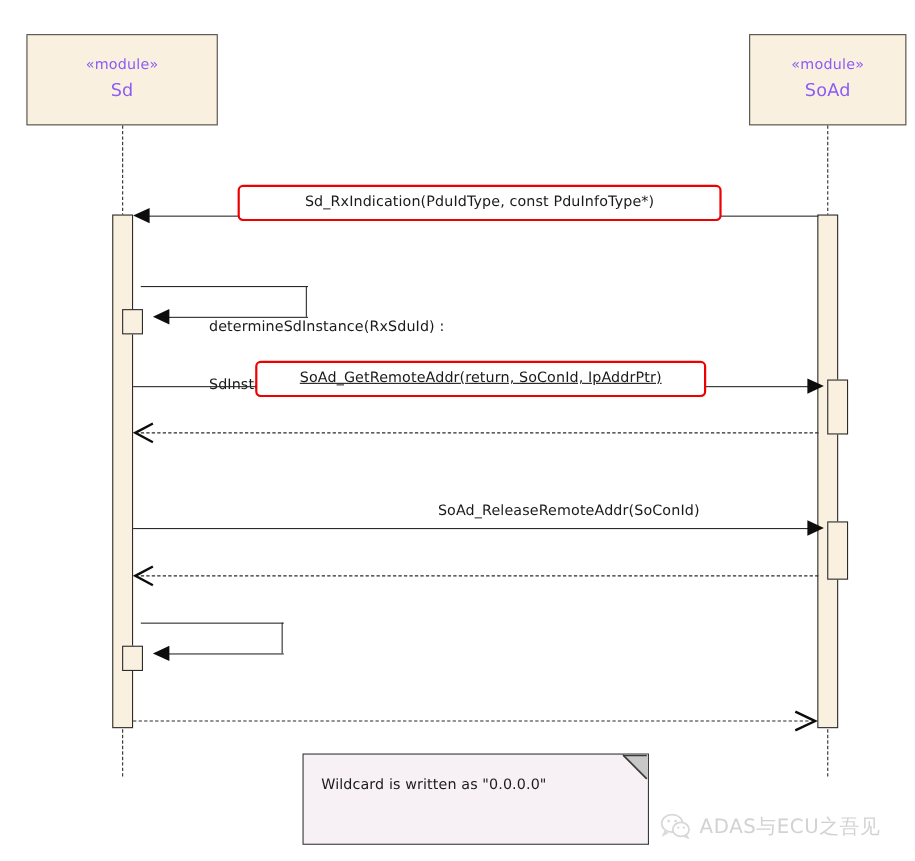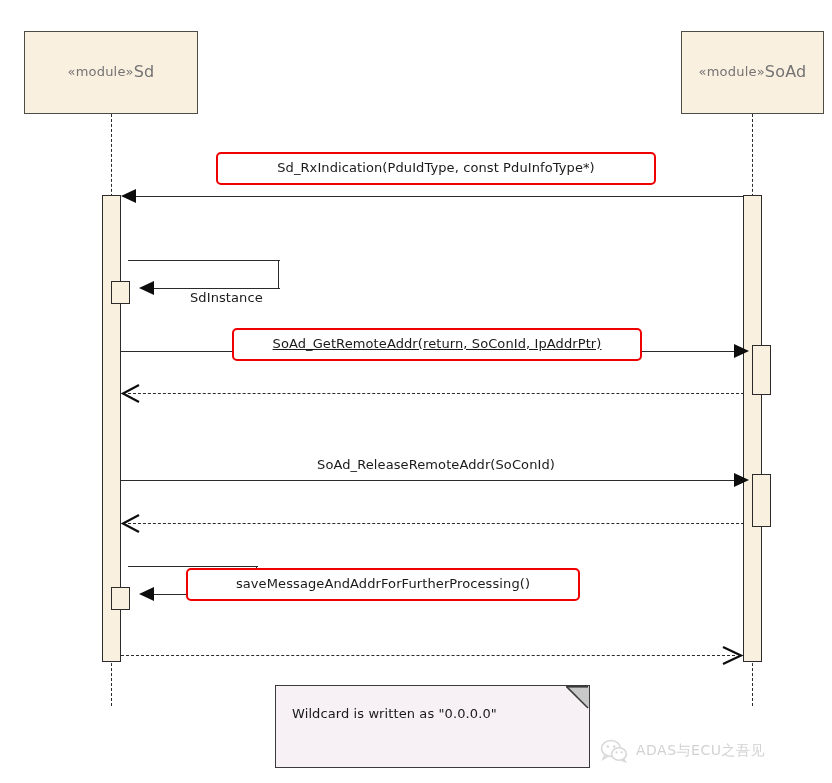--- a/index.html
+++ b/index.html
@@ -19,23 +19,24 @@
     overflow: hidden;
   }
 
   
   .lifeline-head {
     position: absolute;
     box-sizing: border-box;
     background: #faf0e0;
     border: 1.5px solid #4d4d47;
     display: flex;
+    flex-direction: column;
     align-items: center;
     justify-content: center;
-    color: #737373;
+    color: #8b5cf6;
     font-size: 13.5px;
     line-height: 1.55;
     letter-spacing: 0.2px;
   }
   .lifeline-head .stereotype { font-size: 13px; }
   .lifeline-head .name { font-size: 16px; }
 
   
   .lifeline {
     position: absolute;
@@ -132,21 +133,21 @@
     overflow: hidden;
   }
 
   
   .watermark {
     position: absolute;
     display: flex;
     align-items: center;
     gap: 8px;
     color: #d2d2d2;
-    font-size: 14px;
+    font-size: 18px;
     letter-spacing: 0.5px;
     user-select: none;
   }
   .watermark svg { display: block; }
 </style>
 </head>
 <body>
 
 <div id="diagram-root">
 
@@ -170,55 +171,55 @@
   <div class="activation" style="left:111px; top:587px; width:19px; height:23px;"></div>
 
   <div class="activation" style="left:743px; top:195px; width:19px; height:467px;"></div>
 
   <div class="activation" style="left:752px; top:345px; width:19px; height:50px;"></div>
 
   <div class="activation" style="left:752px; top:474px; width:19px; height:53px;"></div>
 
   <div class="msg-line" style="left:128px; top:196px; width:616px;"></div>
   <div class="arrow-filled-left" style="left:121px; top:189px;"></div>
-  <div class="msg-label boxed" style="left:216px; top:152px; width:440px;">Sd_RxIndication(PduIdType, const PduInfoType*)</div>
+  <div class="msg-label boxed" style="left:216px; top:168px; width:440px;">Sd_RxIndication(PduIdType, const PduInfoType*)</div>
 
   <div class="msg-line" style="left:128px; top:260px; width:152px;"></div>
 
   <div style="position:absolute; left:278px; top:260px; width:0; height:28px; border-left:1.6px solid #2b2b2b;"></div>
 
   <div class="msg-line" style="left:146px; top:288px; width:134px;"></div>
   <div class="arrow-filled-left" style="left:139px; top:281px;"></div>
   <div class="msg-label plain" style="left:190px; top:254px; width:250px; text-align:left;">
+    <div>determineSdInstance(RxSduId) :</div>
     <div>SdInstance</div>
   </div>
 
   <div class="msg-line" style="left:121px; top:351px; width:614px;"></div>
   <div class="arrow-filled-right" style="left:734px; top:344px;"></div>
   <div class="msg-label boxed" style="left:232px; top:328px; width:410px;text-decoration:underline;">SoAd_GetRemoteAddr(return, SoConId, IpAddrPtr)</div>
 
   <div class="msg-line dashed" style="left:128px; top:393px; width:616px;"></div>
   <svg class="arrow-open" style="left:119px; top:383px;" width="22" height="21">
     <polyline points="20,2 4,10.5 20,19" fill="none" stroke="#0d0d0d" stroke-width="2.2"></polyline>
   </svg>
 
   <div class="msg-line" style="left:121px; top:480px; width:614px;"></div>
   <div class="arrow-filled-right" style="left:734px; top:473px;"></div>
-  <div class="msg-label plain" style="left:236px; top:456px; width:400px;">SoAd_ReleaseRemoteAddr(SoConId)</div>
+  <div class="msg-label plain" style="left:236px; top:456px; width:400px;text-align:right;">SoAd_ReleaseRemoteAddr(SoConId)</div>
 
   <div class="msg-line dashed" style="left:128px; top:523px; width:616px;"></div>
   <svg class="arrow-open" style="left:119px; top:513px;" width="22" height="21">
     <polyline points="20,2 4,10.5 20,19" fill="none" stroke="#0d0d0d" stroke-width="2.2"></polyline>
   </svg>
 
   <div class="msg-line" style="left:128px; top:566px; width:130px;"></div>
   <div style="position:absolute; left:256px; top:566px; width:0; height:28px; border-left:1.6px solid #2b2b2b;"></div>
   <div class="msg-line" style="left:146px; top:594px; width:112px;"></div>
   <div class="arrow-filled-left" style="left:139px; top:587px;"></div>
-  <div class="msg-label boxed" style="left:186px; top:568px; width:394px;">saveMessageAndAddrForFurtherProcessing()</div>
 
   <div class="msg-line dashed" style="left:121px; top:655px; width:614px;"></div>
   <svg class="arrow-open" style="left:717px; top:645px;" width="26" height="21">
     <polyline points="6,2 24,10.5 6,19" fill="none" stroke="#0d0d0d" stroke-width="2.2"></polyline>
   </svg>
 
   <div class="note" style="left:275px; top:685px; width:315px; height:83px;">
     <div class="note-fold"></div>
     <svg class="note-fold-edge">
       <polyline points="0,0 22,22" fill="none" stroke="#3a3a3a" stroke-width="1.6"></polyline>

